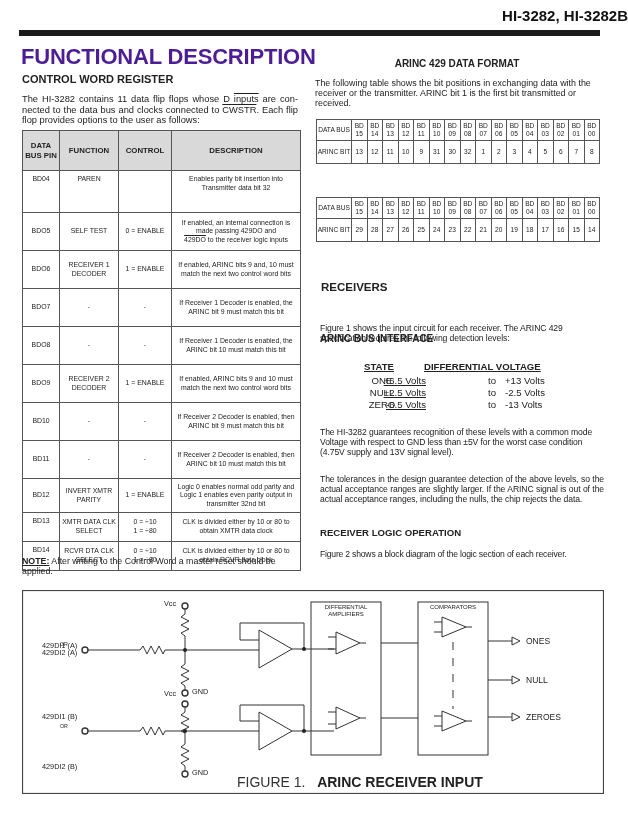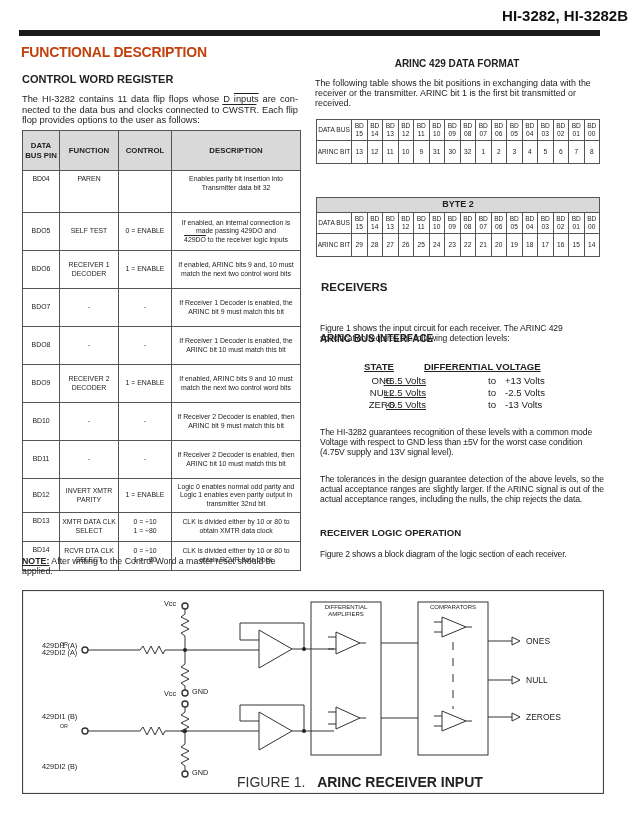--- a/index.html
+++ b/index.html
@@ -1,21 +1,21 @@
 <!DOCTYPE html>
 <html><head>
 <meta charset="utf-8">
 <style>
   html, body { margin:0; padding:0; background:#ffffff; }
   body { width:628px; height:821px; position:relative; overflow:hidden;
          font-family:"Liberation Sans", sans-serif; color:#222; }
   .abs { position:absolute; }
   #doc-title { left:0; width:628px; top:7px; text-align:right; font-size:15px; font-weight:bold; color:#111; }
   #top-rule { left:19px; top:30px; width:581px; height:6px; background:#1a1a1a; }
-  #h-func { left:21px; top:44px; font-size:14px; font-weight:bold; letter-spacing:-0.2px; color:#c2410c; }
+  #h-func { left:21px; top:44px; font-size:22px; font-weight:bold; letter-spacing:-0.2px; color:#4c1d95; }
   #h-cwr { left:22px; top:73px; font-size:11px; font-weight:bold; color:#222; }
   #p-intro { left:22px; top:94px; width:276px; font-size:9.3px; line-height:10.5px; color:#222; text-align:justify; }
   .ovl { text-decoration:overline; }
 
   table { border-collapse:collapse; }
   #ctrl-table { position:absolute; left:22px; top:130px; width:279px; font-size:6.9px; color:#222; }
   #ctrl-table th, #ctrl-table td { border:1px solid #555; text-align:center; vertical-align:middle; padding:0 2px; line-height:8.6px; }
   #ctrl-table th { background:#d9d9d9; font-size:7.8px; font-weight:bold; line-height:9.5px; height:39px; }
   #ctrl-table td.top { vertical-align:top; padding-top:4px; }
   #ctrl-table th.c1, #ctrl-table td.c1 { width:32px; }
@@ -198,23 +198,20 @@
         <td>5</td>
         <td>6</td>
         <td>7</td>
         <td>8</td>
       </tr>
 </tbody>
   </table>
 
 <table class="byte-table" id="byte2">
   <tbody>
-      <tr>
-        <td class="hdr" colspan="17">BYTE 2</td>
-      </tr>
   <tr class="bus">
         <td class="lab">DATA BUS</td>
         <td><span>BD</span><br><span>15</span></td>
         <td><span>BD</span><br><span>14</span></td>
         <td><span>BD</span><br><span>13</span></td>
         <td><span>BD</span><br><span>12</span></td>
         <td><span>BD</span><br><span>11</span></td>
         <td><span>BD</span><br><span>10</span></td>
         <td><span>BD</span><br><span>09</span></td>
         <td><span>BD</span><br><span>08</span></td>

